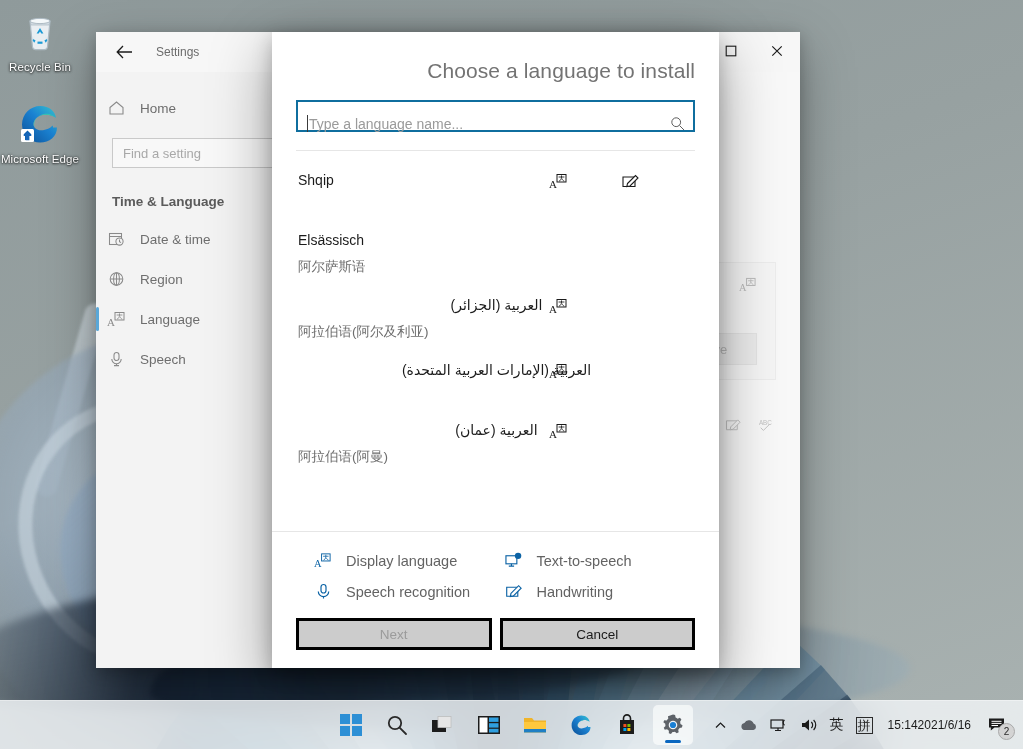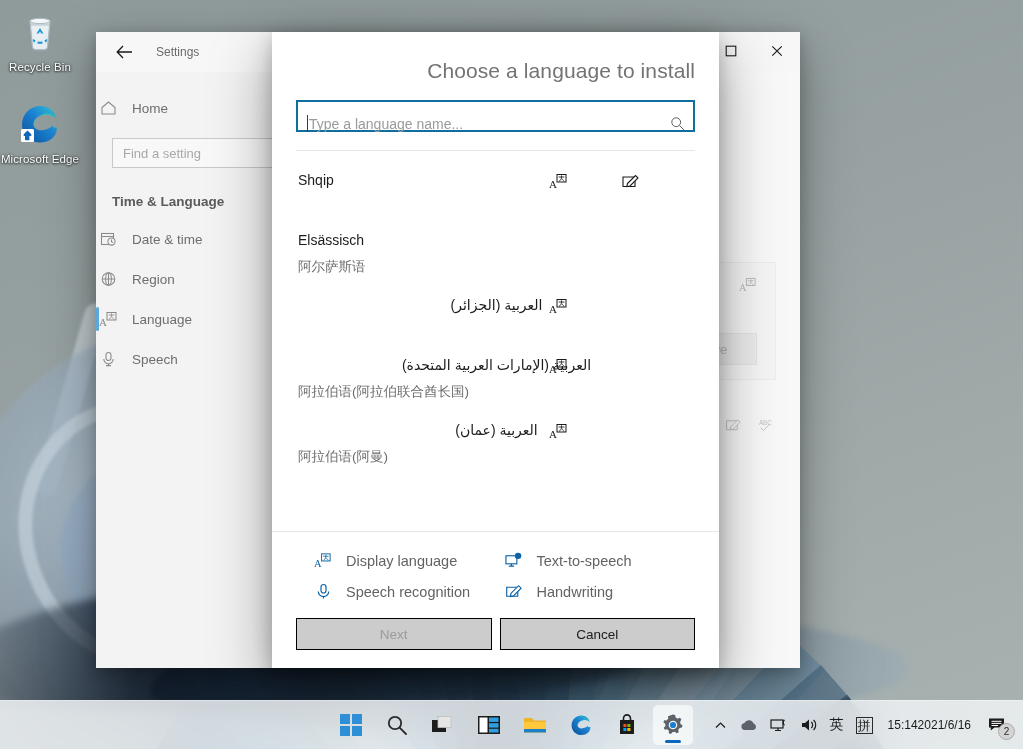--- a/index.html
+++ b/index.html
@@ -149,21 +149,21 @@
   #sw-body { flex: 1; display: flex; min-height: 0; }
   #sw-sidebar {
     width: 196px;
     background: #f3f3f3;
     padding-top: 16px;
     flex: none;
   }
   .nav-item {
     height: 40px;
     display: flex; align-items: center;
-    padding-left: 0;
+    padding-left: 8px;
     position: relative;
     color: #6e6e6e;
     font-size: 13.5px;
   }
   .nav-item .nicon {
     width: 24px; height: 20px;
     display: flex; align-items: center; justify-content: center;
     margin-right: 12px;
     color: #8a8a8a;
   }
@@ -317,21 +317,21 @@
   .legend-item { display: flex; align-items: center; gap: 14px; }
   .legend-item .lg-icon { color: #0c63a5; display: flex; width: 18px; justify-content: center; }
   .legend-item .lg-label { font-size: 14.5px; color: #636363; }
 
   #dlg-actions { display: flex; gap: 8px; }
   .dlg-btn {
     flex: 1; height: 32px;
     display: flex; align-items: center; justify-content: center;
     font-size: 13.5px;
     background: #cccccc;
-    border: 1px solid #000000;
+    border: 3px solid #000000;
   }
   .dlg-btn.disabled { color: #9b9b9b; }
   .dlg-btn.normal { color: #1b1b1b; }
 
   
   #taskbar {
     position: absolute;
     left: 0; bottom: 0;
     width: 1023px; height: 49px;
     background: rgba(240,243,246,0.84);
@@ -667,35 +667,35 @@
         </div>
       </div>
 
       <div class="lang-item">
         <div class="lang-native">Elsässisch</div>
         <div class="lang-local">阿尔萨斯语</div>
       </div>
 
       <div class="lang-item">
         <div class="lang-native rtl">العربية (الجزائر)</div>
+        <div class="lang-local">阿拉伯语(阿尔及利亚)</div>
         <div class="lang-icons">
           <span class="li-slot">
             <svg width="19" height="17" viewBox="0 0 19 17">
               <text x="0" y="15" font-family="Liberation Serif, serif" font-size="11" fill="currentColor">A</text>
               <rect x="8" y="1.5" width="9" height="7.5" fill="none" stroke="currentColor" stroke-width="1"></rect>
               <path d="M9.6 4 H15.4 M12.5 2.4 V4 M12.5 4 C12.5 6.6 11 7.8 10 8.2 M13 5.6 C13.4 7 14.3 7.8 15.3 8.2" fill="none" stroke="currentColor" stroke-width="0.85"></path>
             </svg>
           </span>
           <span class="li-slot empty"></span>
         </div>
       </div>
 
       <div class="lang-item">
         <div class="lang-native rtl">العربية (الإمارات العربية المتحدة)</div>
-        <div class="lang-local">阿拉伯语(阿拉伯联合酋长国)</div>
         <div class="lang-icons">
           <span class="li-slot">
             <svg width="19" height="17" viewBox="0 0 19 17">
               <text x="0" y="15" font-family="Liberation Serif, serif" font-size="11" fill="currentColor">A</text>
               <rect x="8" y="1.5" width="9" height="7.5" fill="none" stroke="currentColor" stroke-width="1"></rect>
               <path d="M9.6 4 H15.4 M12.5 2.4 V4 M12.5 4 C12.5 6.6 11 7.8 10 8.2 M13 5.6 C13.4 7 14.3 7.8 15.3 8.2" fill="none" stroke="currentColor" stroke-width="0.85"></path>
             </svg>
           </span>
           <span class="li-slot empty"></span>
         </div>

